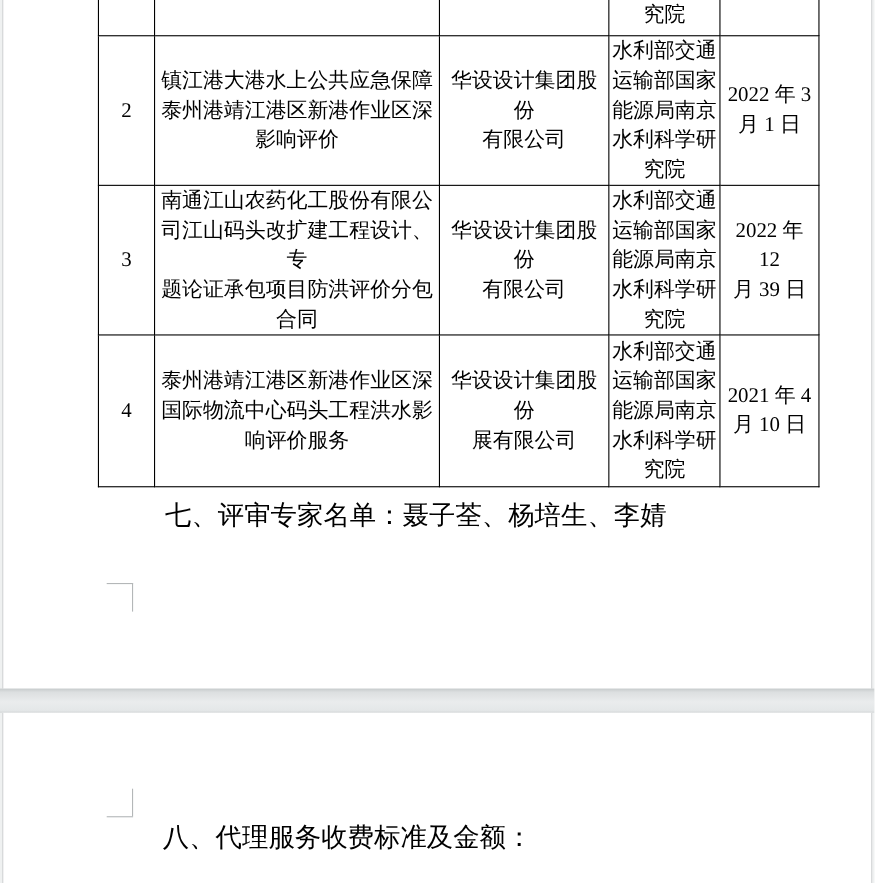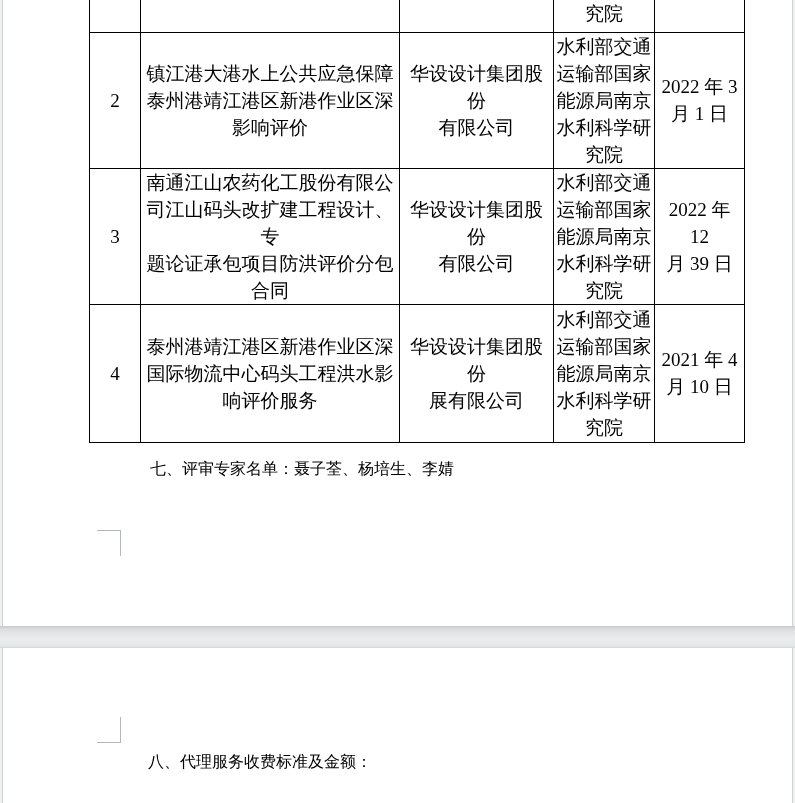--- a/index.html
+++ b/index.html
@@ -28,21 +28,21 @@
     border:1px solid #000;
     text-align:center;vertical-align:middle;
     padding:0 2px;white-space:pre-line;overflow:hidden;font-family:Liberation Serif, serif;
   }
   tr.carryover{height:32px;}
   tr.carryover td{border-top:none;vertical-align:top;}
   tr.r1{height:130px;}
   tr.r2{height:133px;}
   tr.r3{height:138px;}
   .heading{
-    position:absolute;font-size:16px;line-height:24px;white-space:nowrap;
+    position:absolute;font-size:24px;line-height:24px;white-space:nowrap;
   }
   #experts-heading{left:150px;top:457px;}
   #fees-heading{left:148px;top:750px;}
   .mark{position:absolute;background:#b4b7b8;}
   #mark1-h{left:97px;top:530px;width:24px;height:1px;}
   #mark1-v{left:120px;top:530px;width:1px;height:26px;}
   #mark2-v{left:120px;top:717px;width:1px;height:25px;}
   #mark2-h{left:97px;top:742px;width:24px;height:1px;}
 </style>
 </head>

